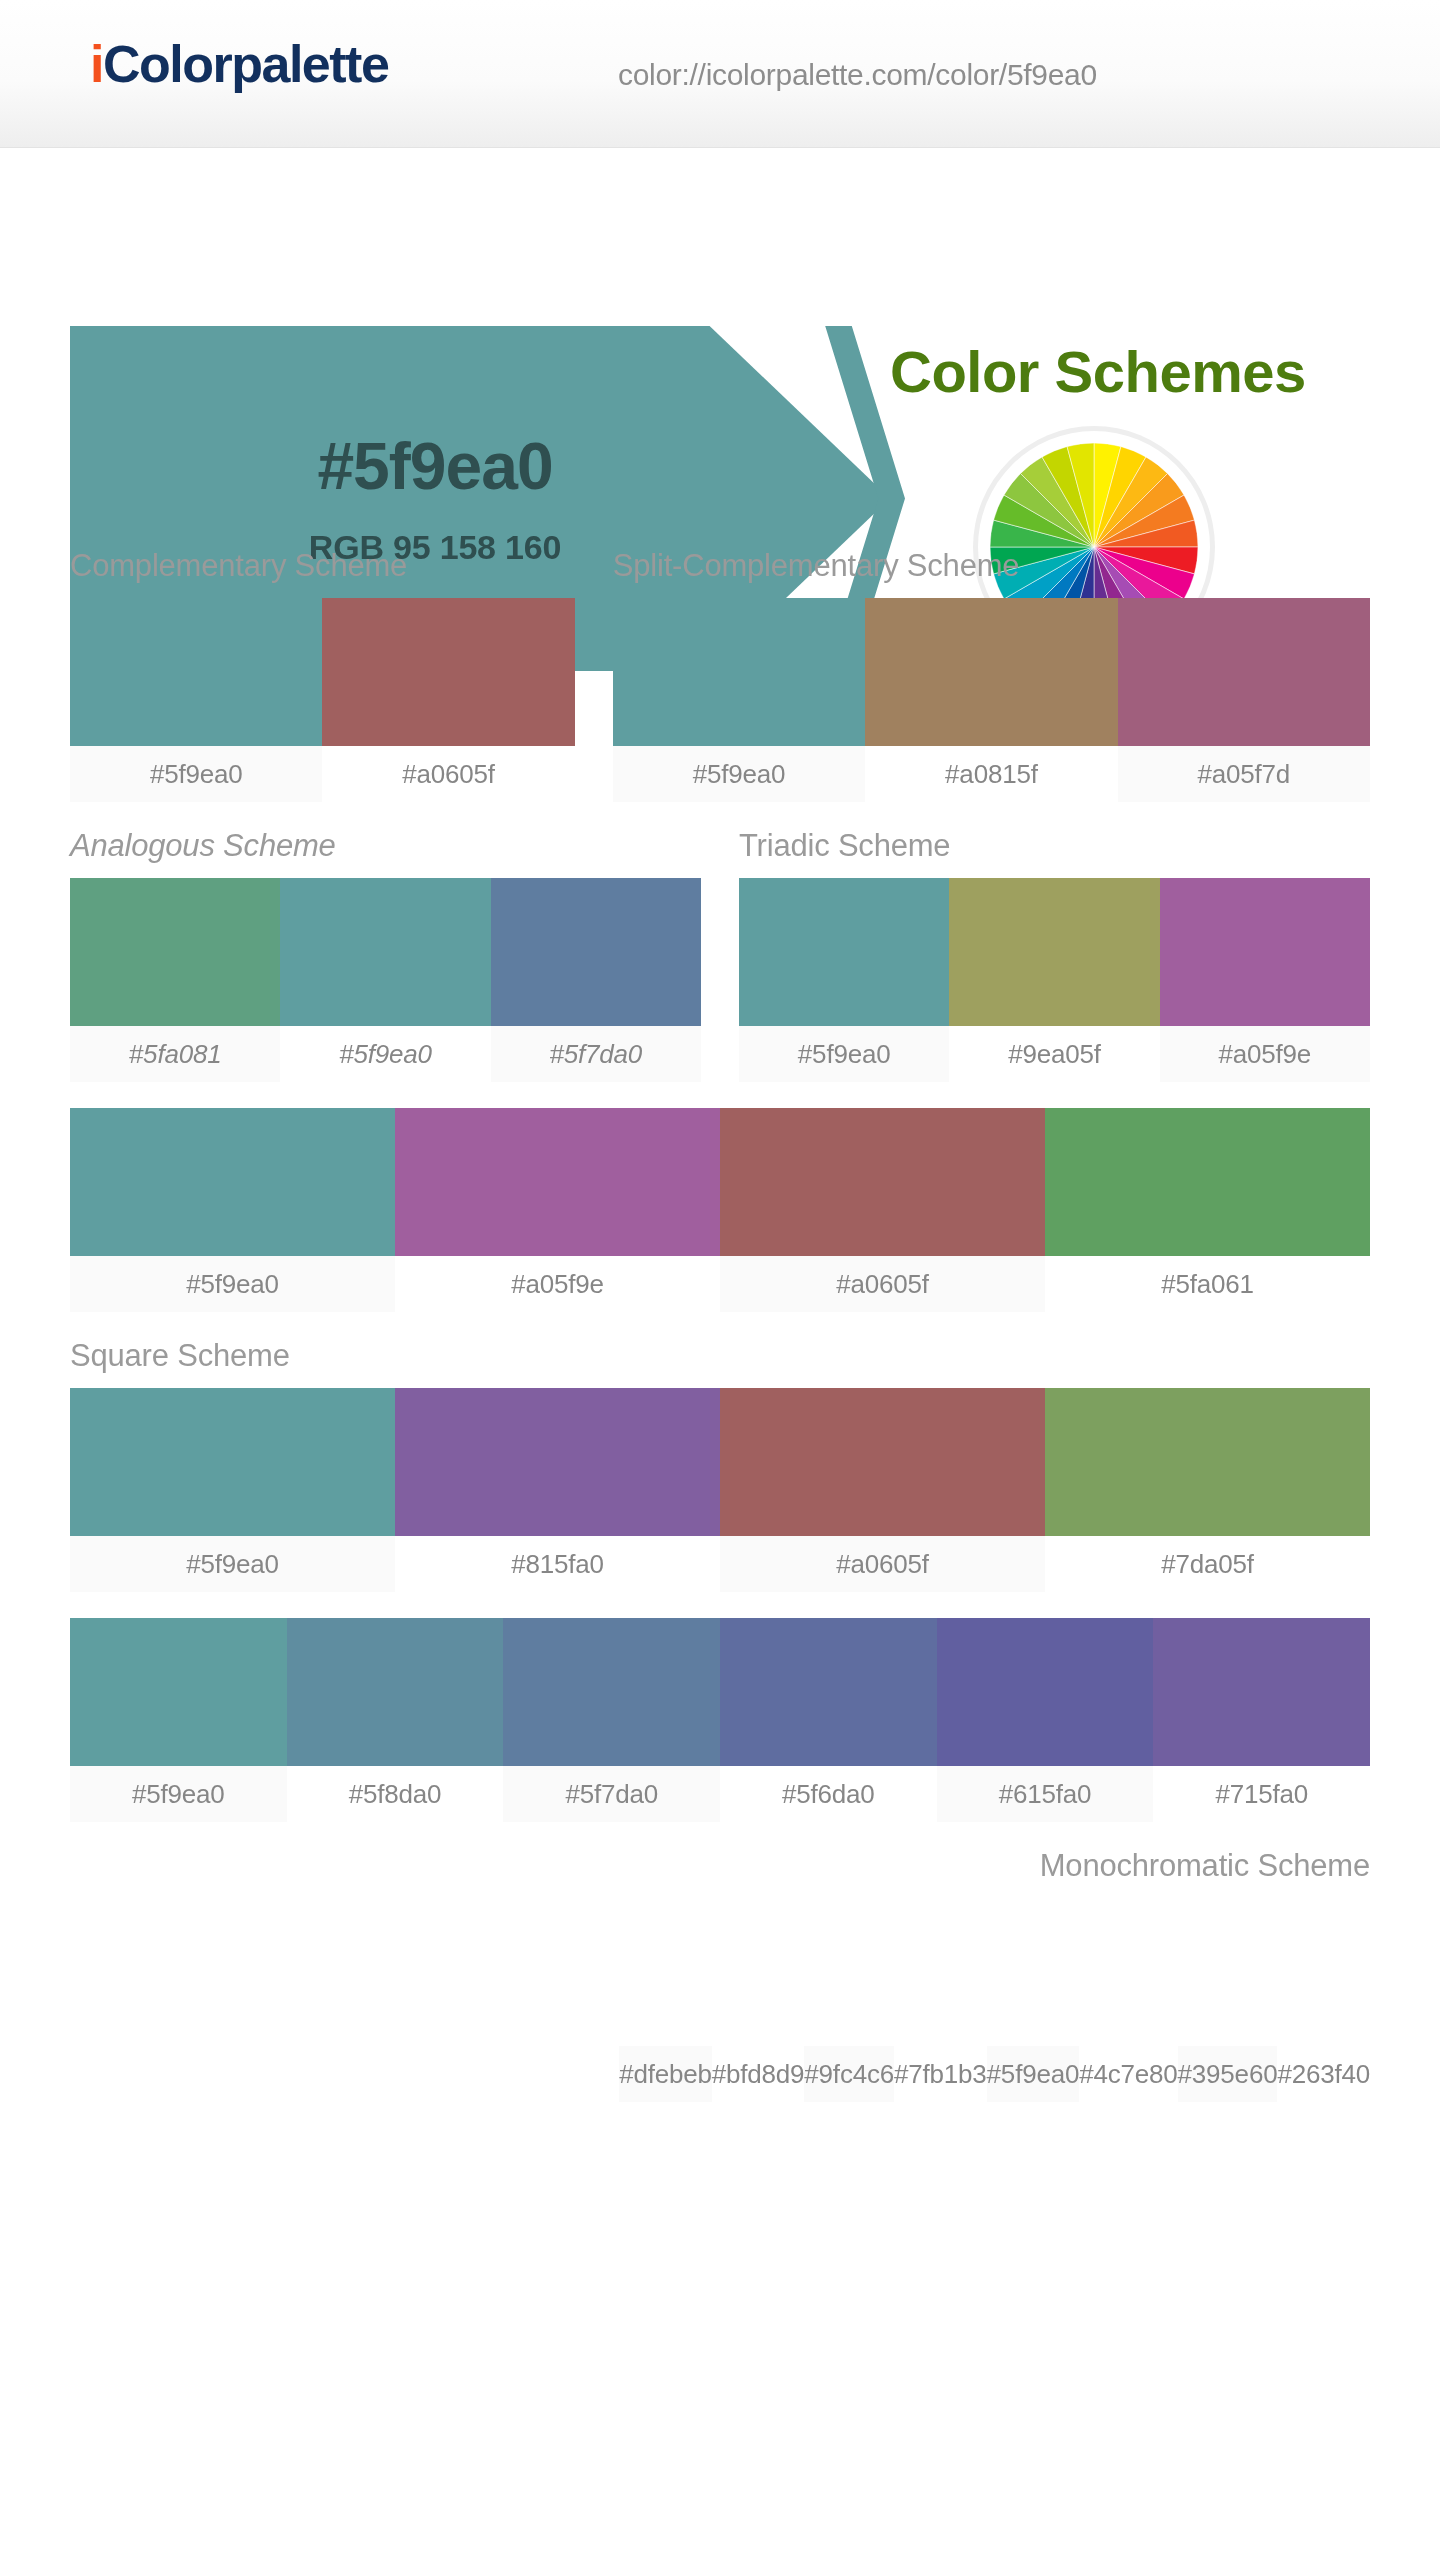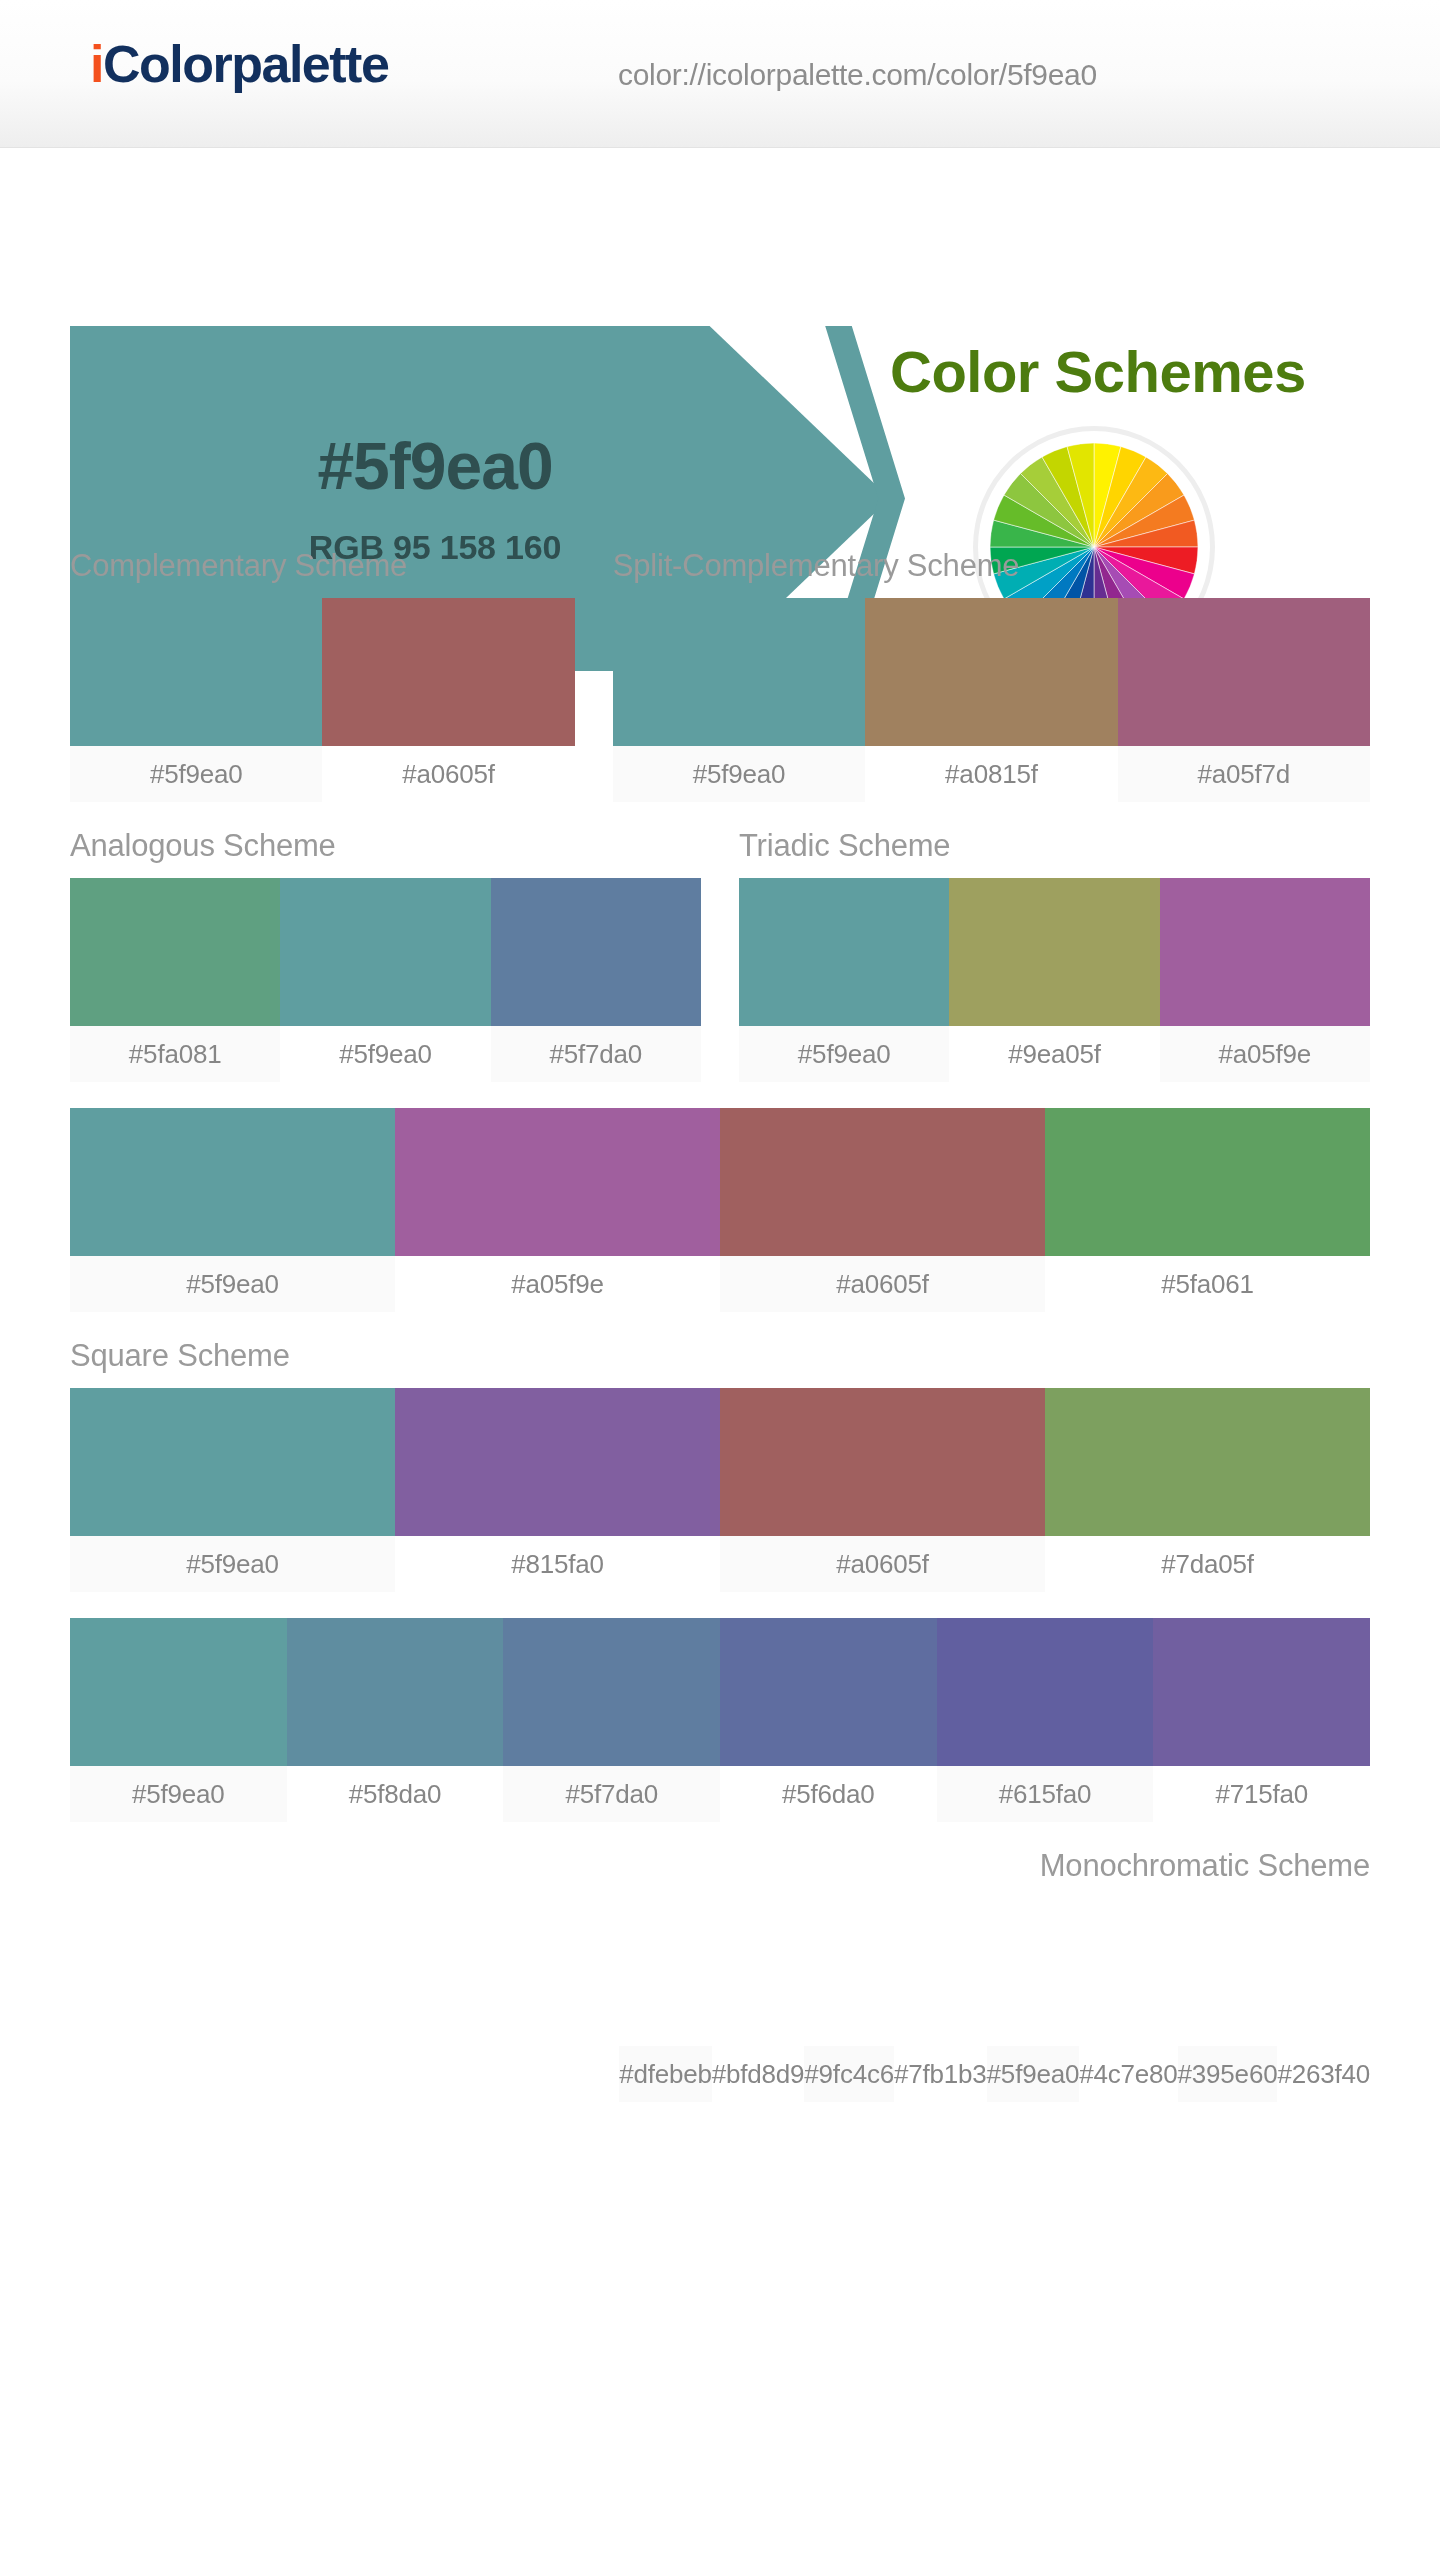--- a/index.html
+++ b/index.html
@@ -164,21 +164,21 @@
           <div class="swatch" style="background: rgb(160, 95, 125);"></div>
         </div>
         <div class="label-row">
           <div class="label alt">#5f9ea0</div>
           <div class="label">#a0815f</div>
           <div class="label alt">#a05f7d</div>
         </div>
       </div>
     </div>
   <div class="row" id="row2">
-      <div class="block" style="flex: 3 1 0px;">
+      <div class="block" style="flex: 3 1 0px; font-style: italic;">
         <div class="block-title">Analogous Scheme</div>
         <div class="swatch-row">
           <div class="swatch" style="background: rgb(95, 160, 129);"></div>
           <div class="swatch" style="background: rgb(95, 158, 160);"></div>
           <div class="swatch" style="background: rgb(95, 125, 160);"></div>
         </div>
         <div class="label-row">
           <div class="label alt">#5fa081</div>
           <div class="label">#5f9ea0</div>
           <div class="label alt">#5f7da0</div>

